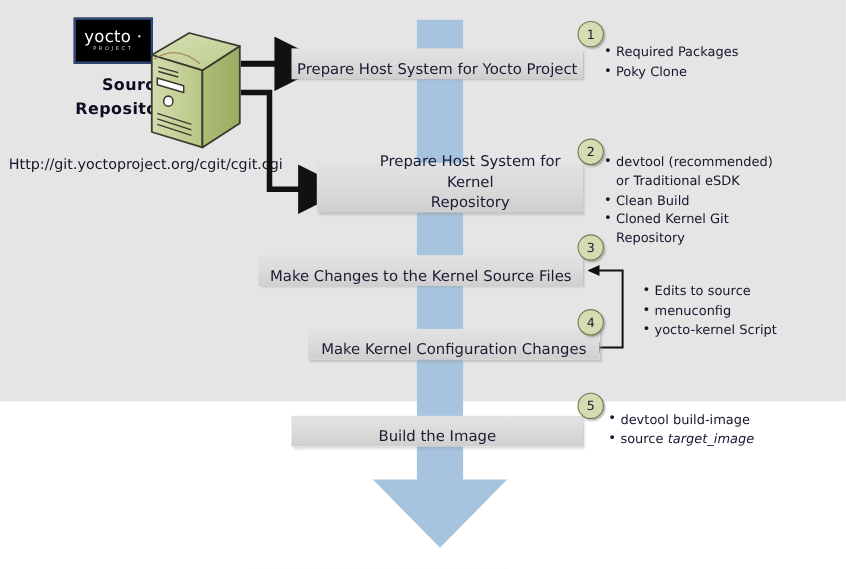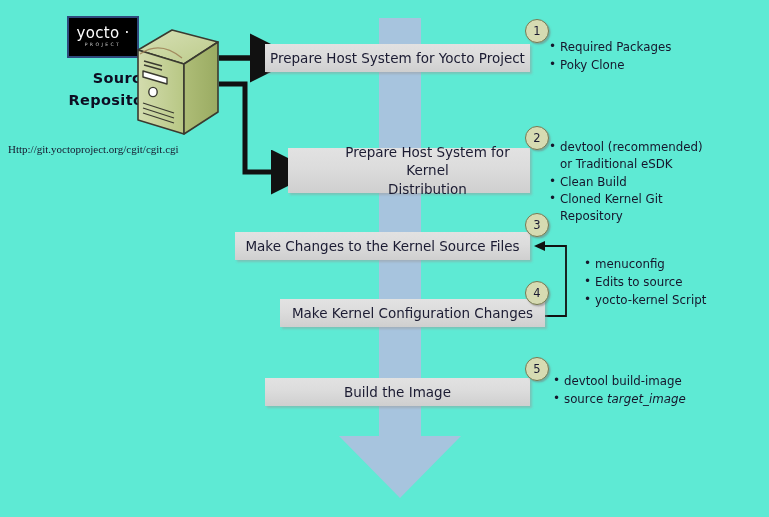--- a/index.html
+++ b/index.html
@@ -1,32 +1,32 @@
 <!DOCTYPE html>
 <html><head>
 <meta charset="utf-8">
 <style>
   html,body{margin:0;padding:0;background:#ffffff;}
   body{width:769px;height:517px;overflow:hidden;
        font-family:"DejaVu Sans","Liberation Sans",sans-serif;}
-  #stage{position:relative;width:769px;height:517px;background:#5eead4;}
+  #stage{position:relative;width:769px;height:365px;background:#e5e5e5;}
 
   
   .flow-band{position:absolute;left:379px;top:18px;width:42px;height:420px;
              background:#a7c4de;}
   .flow-arrowhead{position:absolute;left:339px;top:436px;width:0;height:0;
              border-left:61px solid transparent;border-right:61px solid transparent;
              border-top:62px solid #a7c4de;}
 
   
   .pbox{position:absolute;box-sizing:border-box;
         background:linear-gradient(to bottom,#e2e2e2 0%,#dcdcdc 45%,#cfcfcf 100%);
         box-shadow:2px 2px 2px rgba(150,150,150,.45);
         color:#1b1b32;font-size:13.5px;line-height:1.35;
-        display:flex;align-items:center;justify-content:center;text-align:center;}
+        display:flex;align-items:flex-end;justify-content:center;text-align:center;}
   #box1{left:265px;top:44px;width:265px;height:28px;}
   #box2{left:288px;top:148px;width:242px;height:45px;padding-left:37px;}
   #box3{left:235px;top:232px;width:295px;height:28px;}
   #box4{left:280px;top:299px;width:265px;height:28px;}
   #box5{left:265px;top:378px;width:265px;height:28px;}
 
   
   .badge{position:absolute;width:22px;height:22px;border-radius:50%;
          background:#d6dbb2;border:1.6px solid #767a53;
          box-shadow:1.5px 1.5px 1.5px rgba(120,120,120,.5);
@@ -54,22 +54,22 @@
               background:#000;border:2px solid #2e4a7d;box-sizing:border-box;
               display:flex;flex-direction:column;align-items:center;
               justify-content:center;}
   .yl-main{color:#fff;font-size:15px;letter-spacing:.3px;line-height:1;
            font-family:"DejaVu Sans","Liberation Sans",sans-serif;}
   .yl-sub{color:#cfcfcf;font-size:4.6px;letter-spacing:2.4px;
           margin-top:2px;line-height:1;}
   .src-title{position:absolute;left:32px;top:68px;width:116px;
              text-align:center;font-weight:bold;font-size:14.5px;
              line-height:1.5;color:#0d0d22;letter-spacing:.4px;margin-left:32px;}
-  .src-url{position:absolute;left:8px;top:143px;font-size:11px;
-           color:#16162c;white-space:nowrap;font-family:Liberation Serif, serif;}
+  .src-url{position:absolute;left:8px;top:143px;font-size:13px;
+           color:#16162c;white-space:nowrap;}
 
   
   .server{position:absolute;left:134px;top:28px;width:88px;height:112px;}
 
   
   .wires{position:absolute;left:0;top:0;width:769px;height:517px;
          pointer-events:none;}
 </style>
 </head>
 <body>
@@ -152,21 +152,21 @@
     <path d="M534,316 L545,311 L545,321 Z" fill="#111"></path>
   </svg>
 
   <div class="pbox" id="box1">
     <span>Prepare Host System for Yocto Project</span>
   </div>
 
   <div class="pbox" id="box2">
     <span>
       <span>Prepare Host System for Kernel</span><br>
-      <span>Distribution</span>
+      <span>Repository</span>
     </span>
   </div>
 
   <div class="pbox" id="box3">
     <span>Make Changes to the Kernel Source Files</span>
   </div>
 
   <div class="pbox" id="box4">
     <span>Make Kernel Configuration Changes</span>
   </div>
@@ -191,22 +191,22 @@
   <div class="notes" id="notes2" style="width:168px;">
     <ul>
       <li>devtool (recommended) or Traditional eSDK</li>
       <li>Clean Build</li>
       <li>Cloned Kernel Git Repository</li>
     </ul>
   </div>
 
   <div class="notes" id="notes3">
     <ul>
+      <li>Edits to source</li>
       <li>menuconfig</li>
-      <li>Edits to source</li>
       <li>yocto-kernel Script</li>
     </ul>
   </div>
 
   <div class="notes" id="notes5">
     <ul>
       <li>devtool build-image</li>
       <li><span>source </span><span class="ital">target_image</span></li>
     </ul>
   </div>

